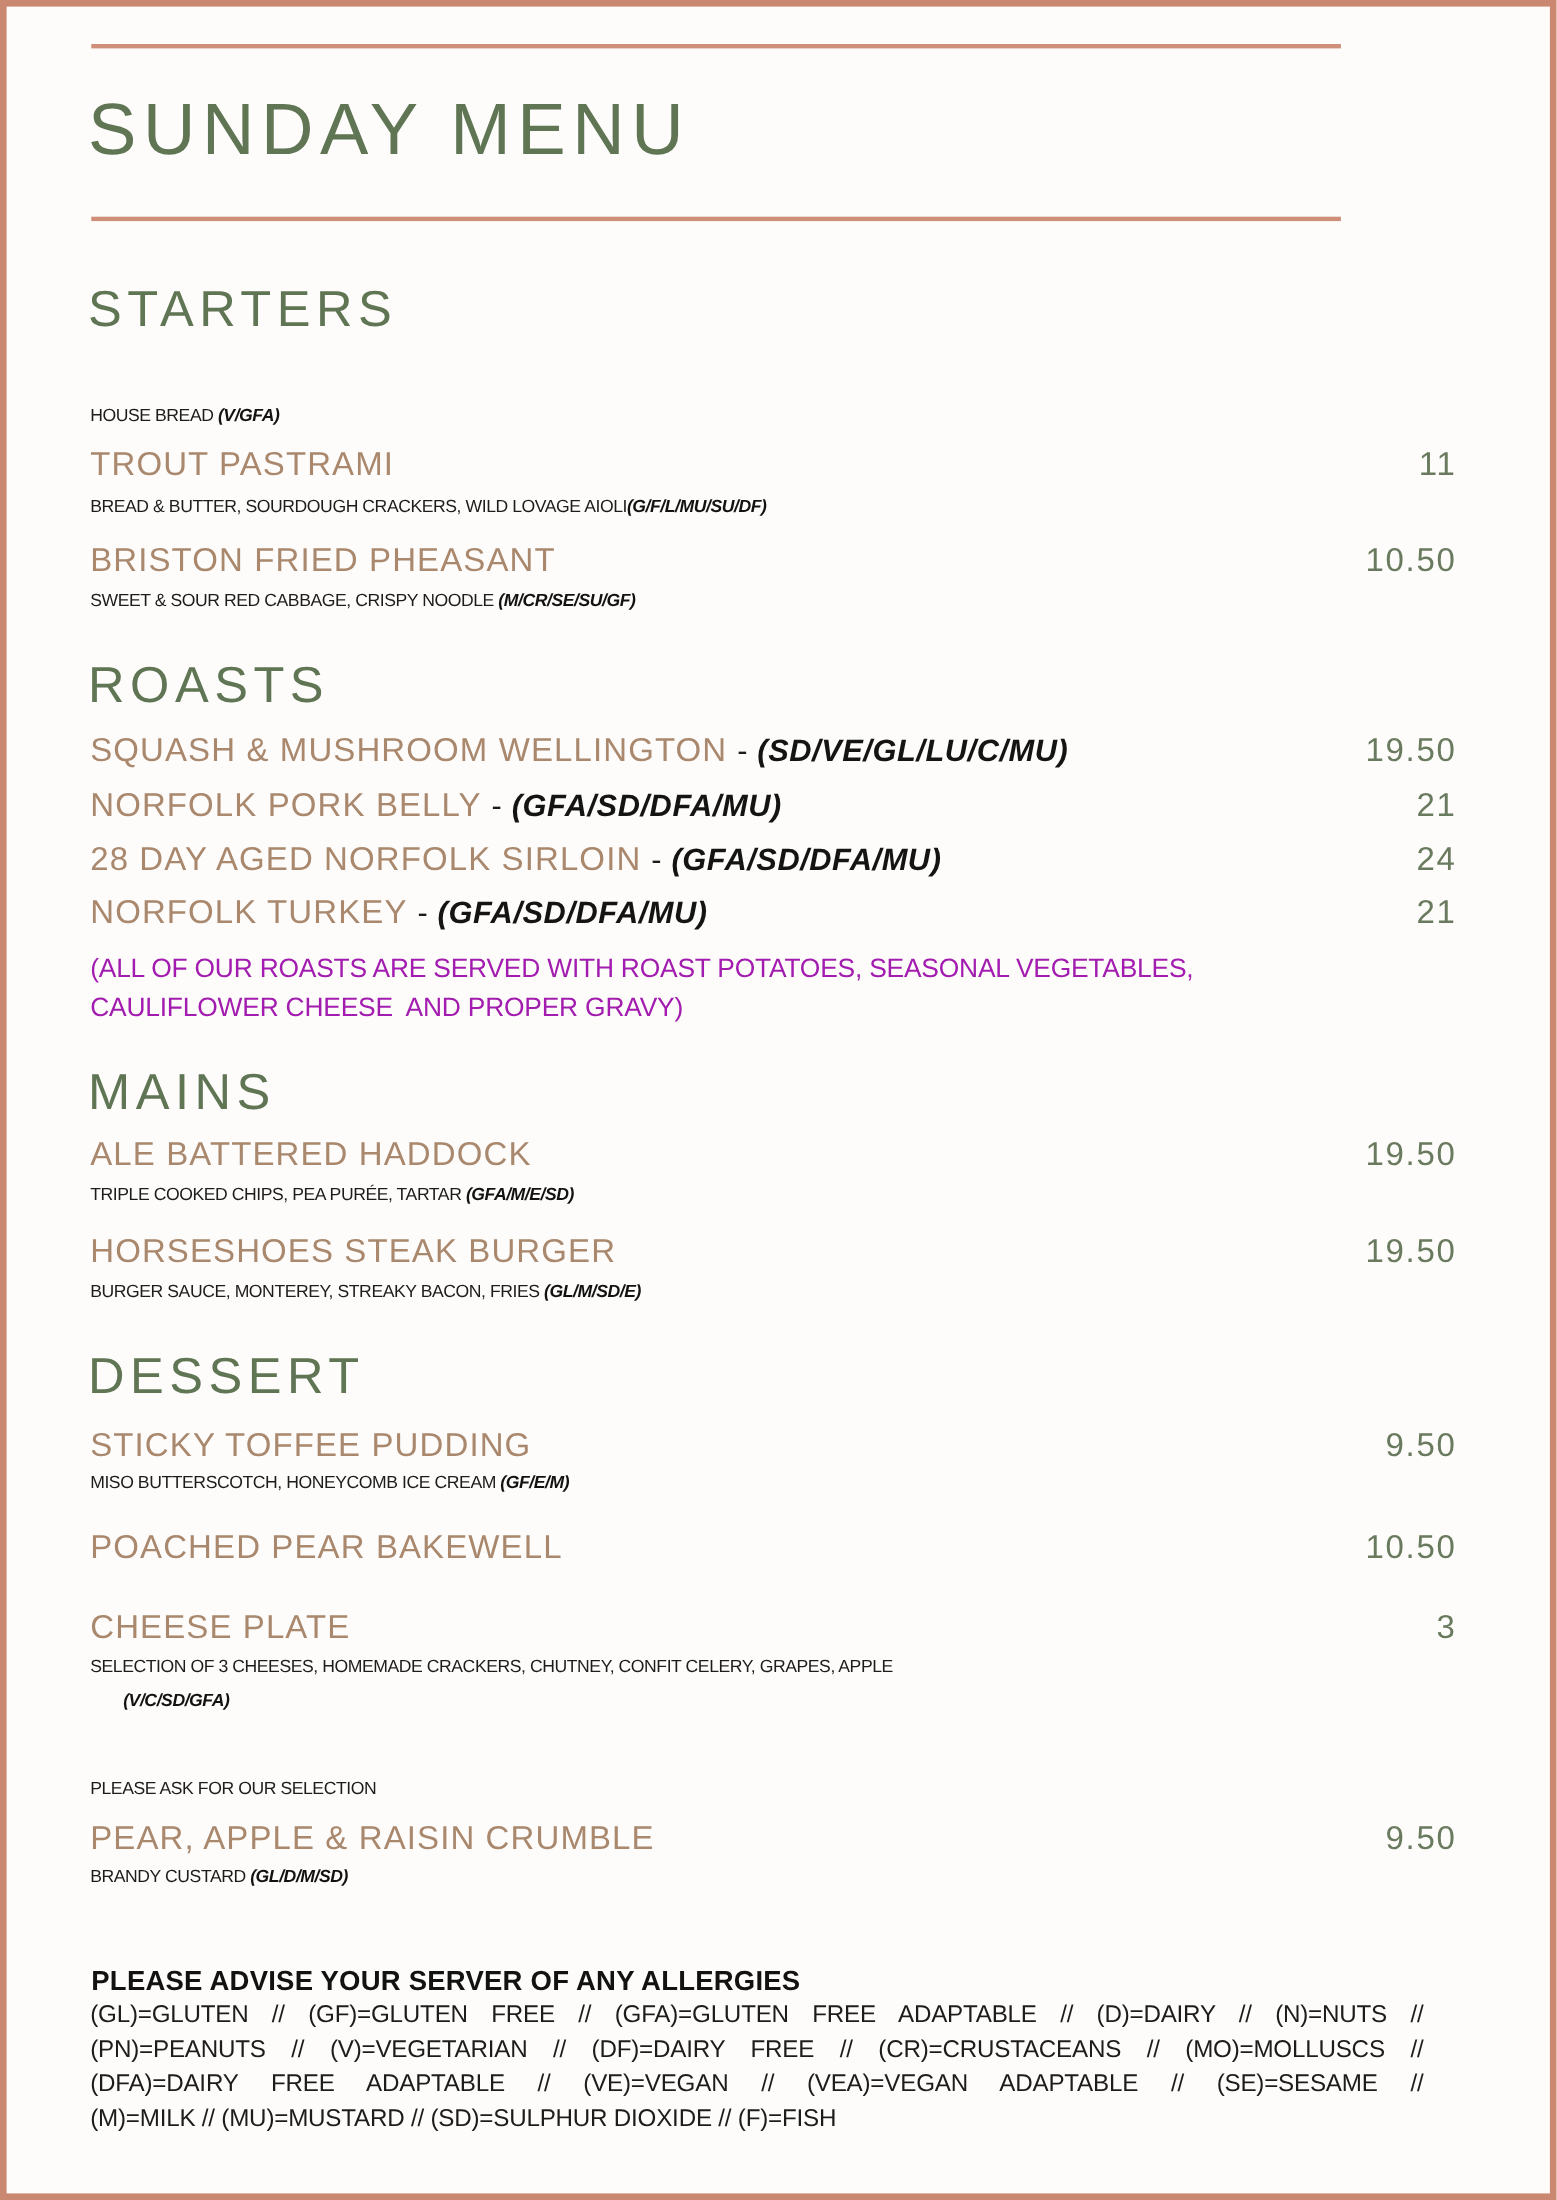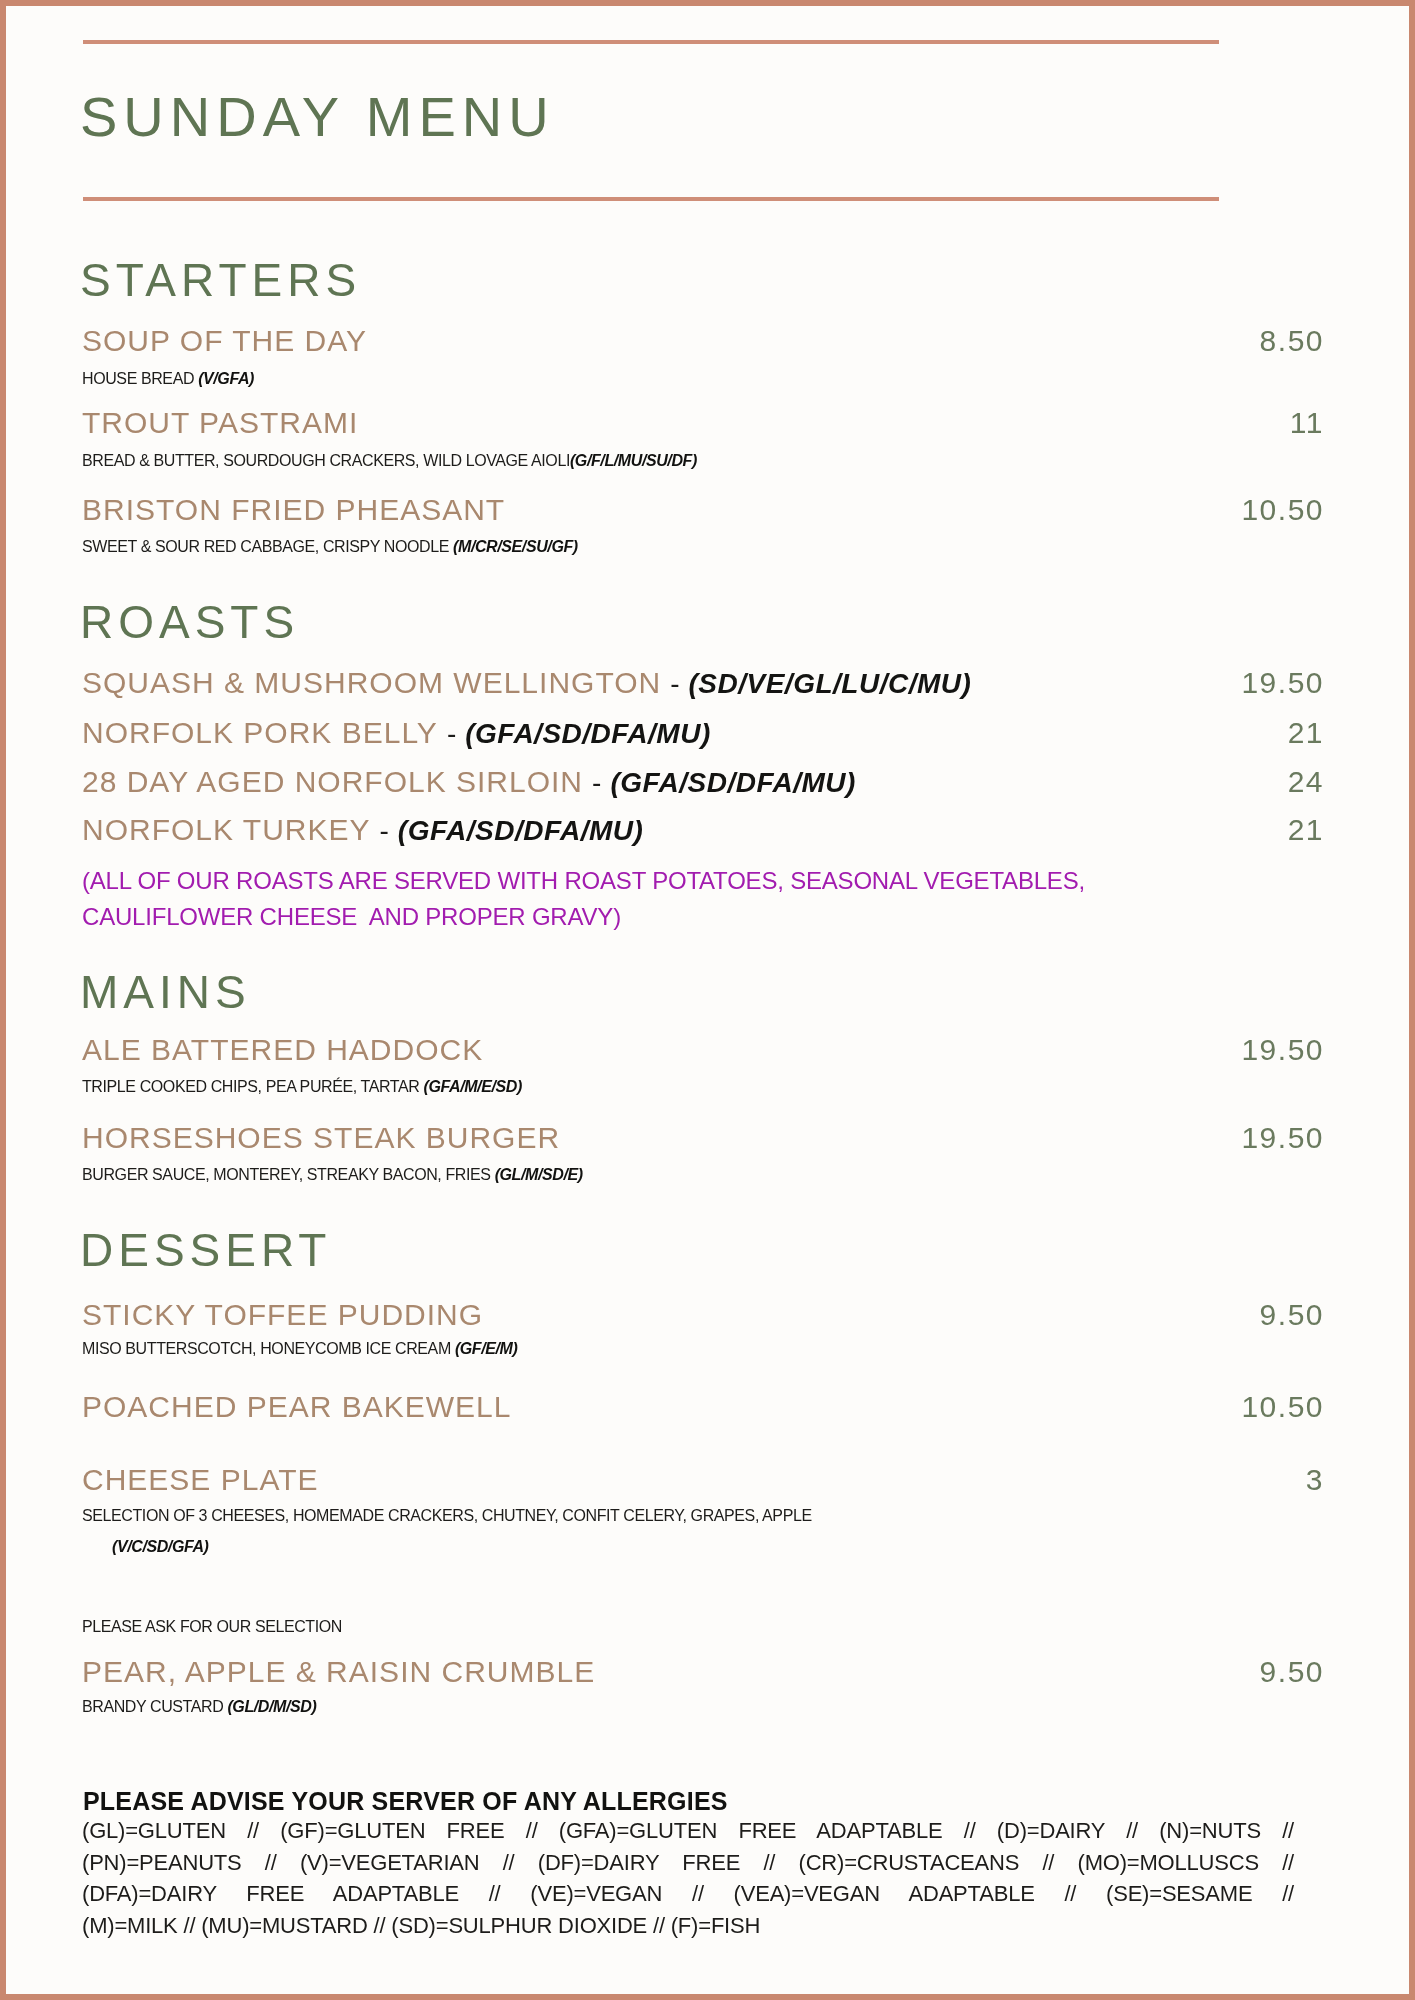--- a/index.html
+++ b/index.html
@@ -16,21 +16,21 @@
     border:6px solid #c9886f;
     background:#fdfcfa;
     overflow:hidden;
   }
   .rule{
     position:absolute;left:77px;width:1136px;height:4px;
     background:#cf8e78;
   }
   .title{
     position:absolute;left:74px;top:68px;margin:0;
-    font-size:56px;line-height:86px;font-weight:400;
+    font-size:66px;line-height:86px;font-weight:400;
     letter-spacing:6px;color:#5f7553;white-space:nowrap;
   }
   .section{
     position:absolute;left:74px;margin:0;
     font-size:46px;line-height:46px;font-weight:400;
     letter-spacing:5px;color:#5f7553;white-space:nowrap;
   }
   .row{
     position:absolute;left:0;width:100%;
     box-sizing:border-box;padding:0 85px 0 76px;
@@ -78,24 +78,20 @@
 <body>
 
 <div class="page">
 
   <div class="rule" style="top:34px"></div>
   <h1 class="title">SUNDAY MENU</h1>
   <div class="rule" style="top:191px"></div>
 
   <h2 class="section" style="top:251px">STARTERS</h2>
 
-  <div class="row" style="top:318px">
-    <span class="item-name">SOUP OF THE DAY</span>
-    <span class="price">8.50</span>
-  </div>
   <div class="desc" style="top:357px"><span>HOUSE BREAD </span><span class="allerg">(V/GFA)</span></div>
 
   <div class="row" style="top:400px">
     <span class="item-name">TROUT PASTRAMI</span>
     <span class="price">11</span>
   </div>
   <div class="desc" style="top:439px"><span>BREAD &amp; BUTTER, SOURDOUGH CRACKERS, WILD LOVAGE AIOLI</span><span class="allerg">(G/F/L/MU/SU/DF)</span></div>
 
   <div class="row" style="top:487px">
     <span class="item-name">BRISTON FRIED PHEASANT</span>

